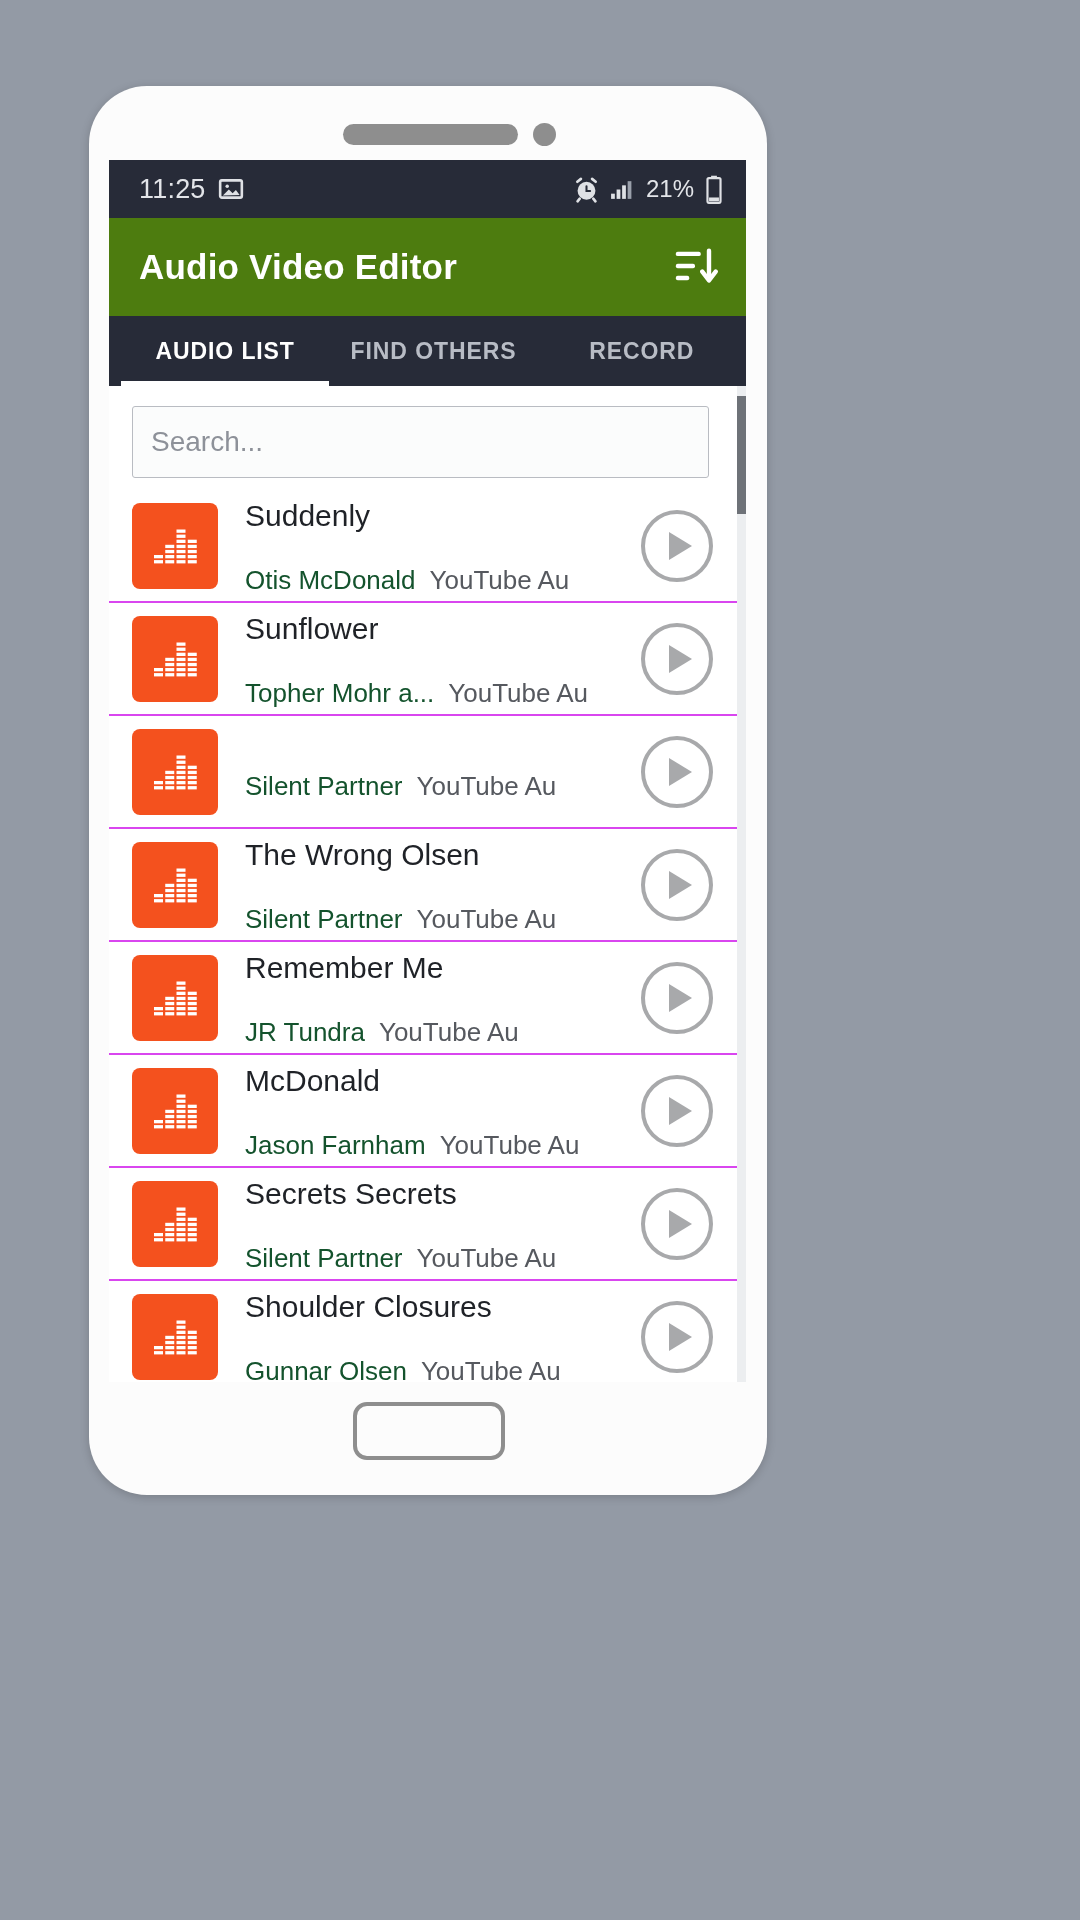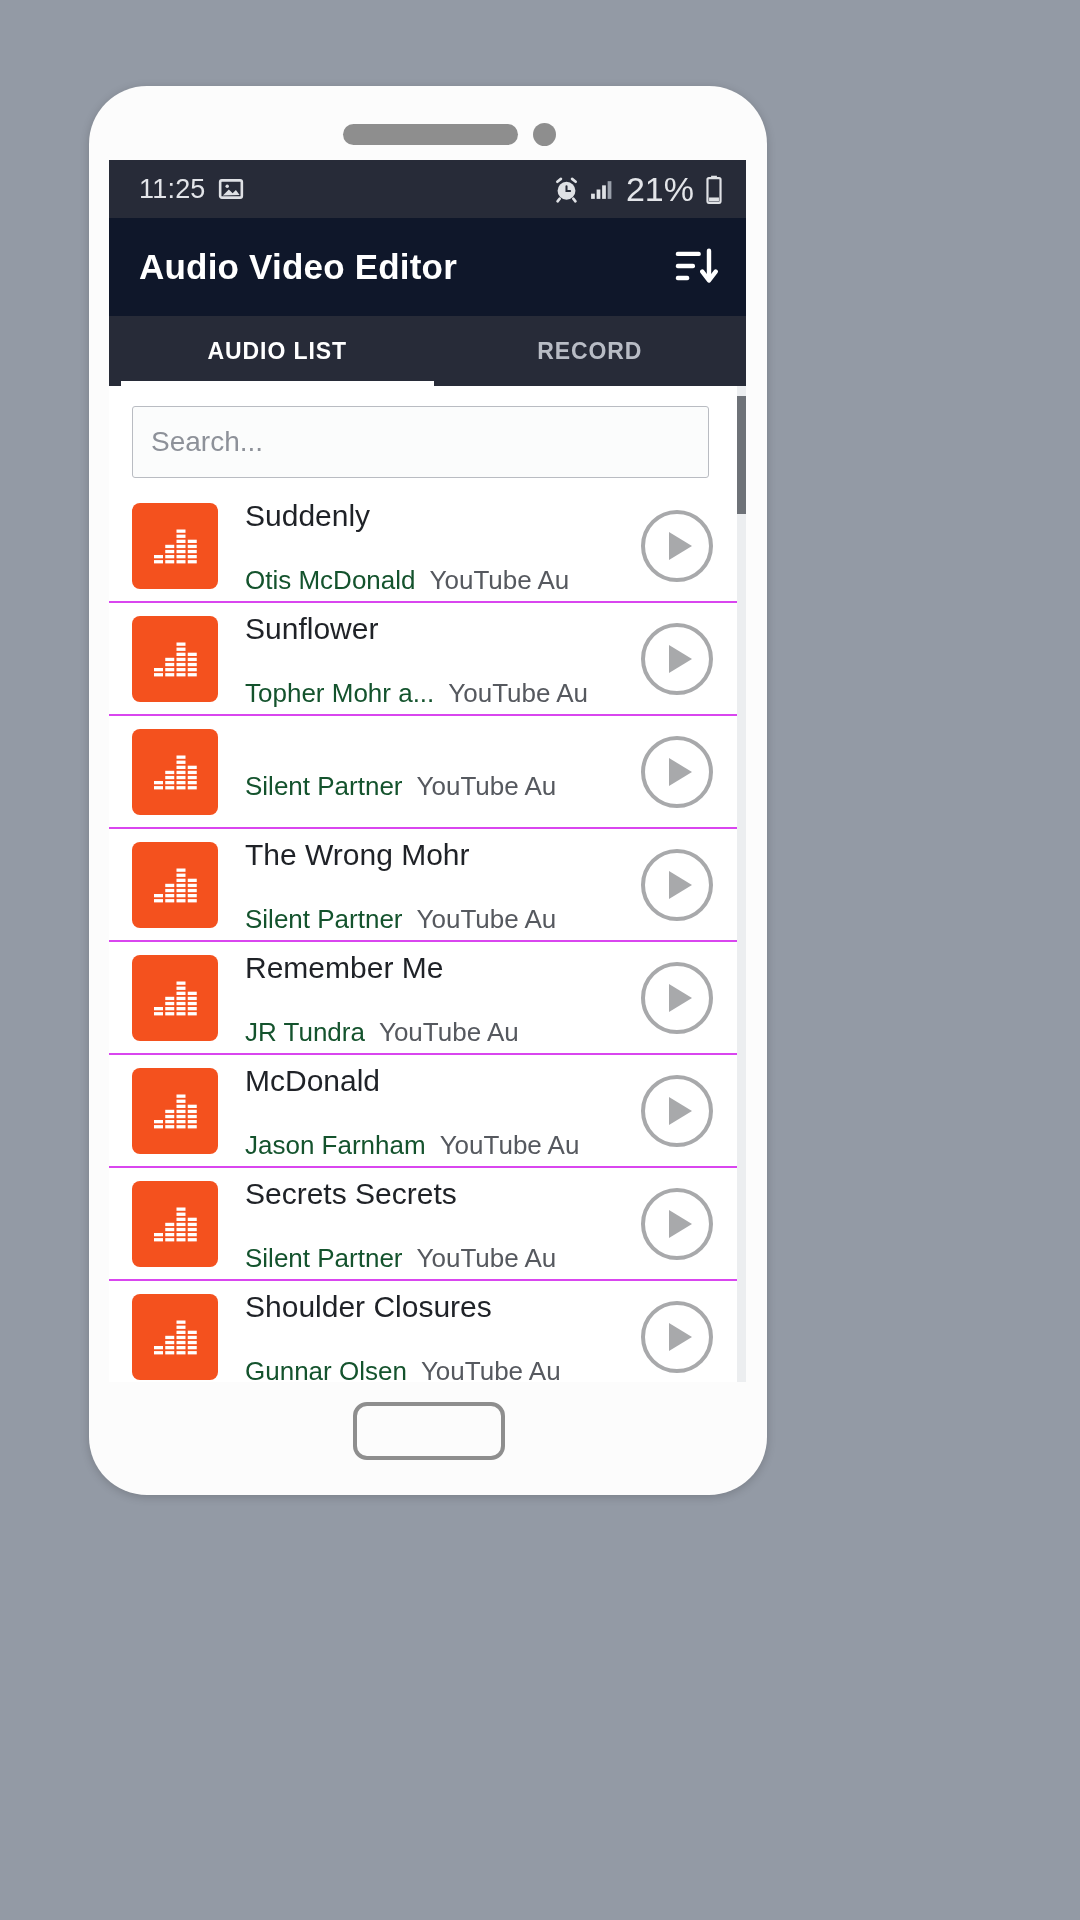--- a/index.html
+++ b/index.html
@@ -79,29 +79,29 @@
     color: #dfe1e5;
   }
   .status-left { display: flex; align-items: center; gap: 12px; }
   .status-right { display: flex; align-items: center; gap: 8px; }
   #status-time {
     font-size: 27px;
     letter-spacing: 0.2px;
     color: #e3e5e9;
   }
   #battery-percent {
-    font-size: 34px;
+    font-size: 24px;
     color: #e3e5e9;
     margin: 0 2px 0 4px;
   }
   .sb-icon { display: inline-flex; align-items: center; }
 
   
   #app-bar {
-    background: #0f172a;
+    background: #4d7c0f;
     height: 98px;
     display: flex;
     align-items: center;
     justify-content: space-between;
     padding: 0 28px 0 30px;
     box-sizing: border-box;
   }
   #app-title {
     color: #ffffff;
     font-size: 35px;
@@ -319,20 +319,23 @@
           <path d="M15.8 14.4 L19.3 19 L22.8 14.4" fill="none" stroke="#ffffff" stroke-width="2.3" stroke-linecap="round" stroke-linejoin="round"></path>
         </svg>
       </span>
     </div>
 
     <div id="tab-bar">
       <div class="tab active">
         <span>AUDIO LIST</span>
       </div>
       <div class="tab">
+        <span>FIND OTHERS</span>
+      </div>
+      <div class="tab">
         <span>RECORD</span>
       </div>
     </div>
 
     <div id="content">
 
       <div id="search-wrap">
         <input id="search-input" type="text" placeholder="Search..." style="">
       </div>
 
@@ -467,21 +470,21 @@
                 <rect x="19" y="27.4" width="6" height="2.2"></rect>
                 <rect x="26.5" y="13.8" width="6" height="2.2"></rect>
                   <rect x="26.5" y="17.2" width="6" height="2.2"></rect>
                 <rect x="26.5" y="20.6" width="6" height="2.2"></rect>
                   <rect x="26.5" y="24" width="6" height="2.2"></rect>
                 <rect x="26.5" y="27.4" width="6" height="2.2"></rect>
               </g>
             </svg>
           </div>
           <div class="row-text">
-            <div class="row-title">The Wrong Mohr</div>
+            <div class="row-title">The Wrong Olsen</div>
             <div class="row-sub">
               <span class="row-artist">Silent Partner</span>
               <span class="row-source">YouTube Au</span>
             </div>
           </div>
           <div class="play-btn">
               <div class="play-tri"></div>
             </div>
         </div>
 

